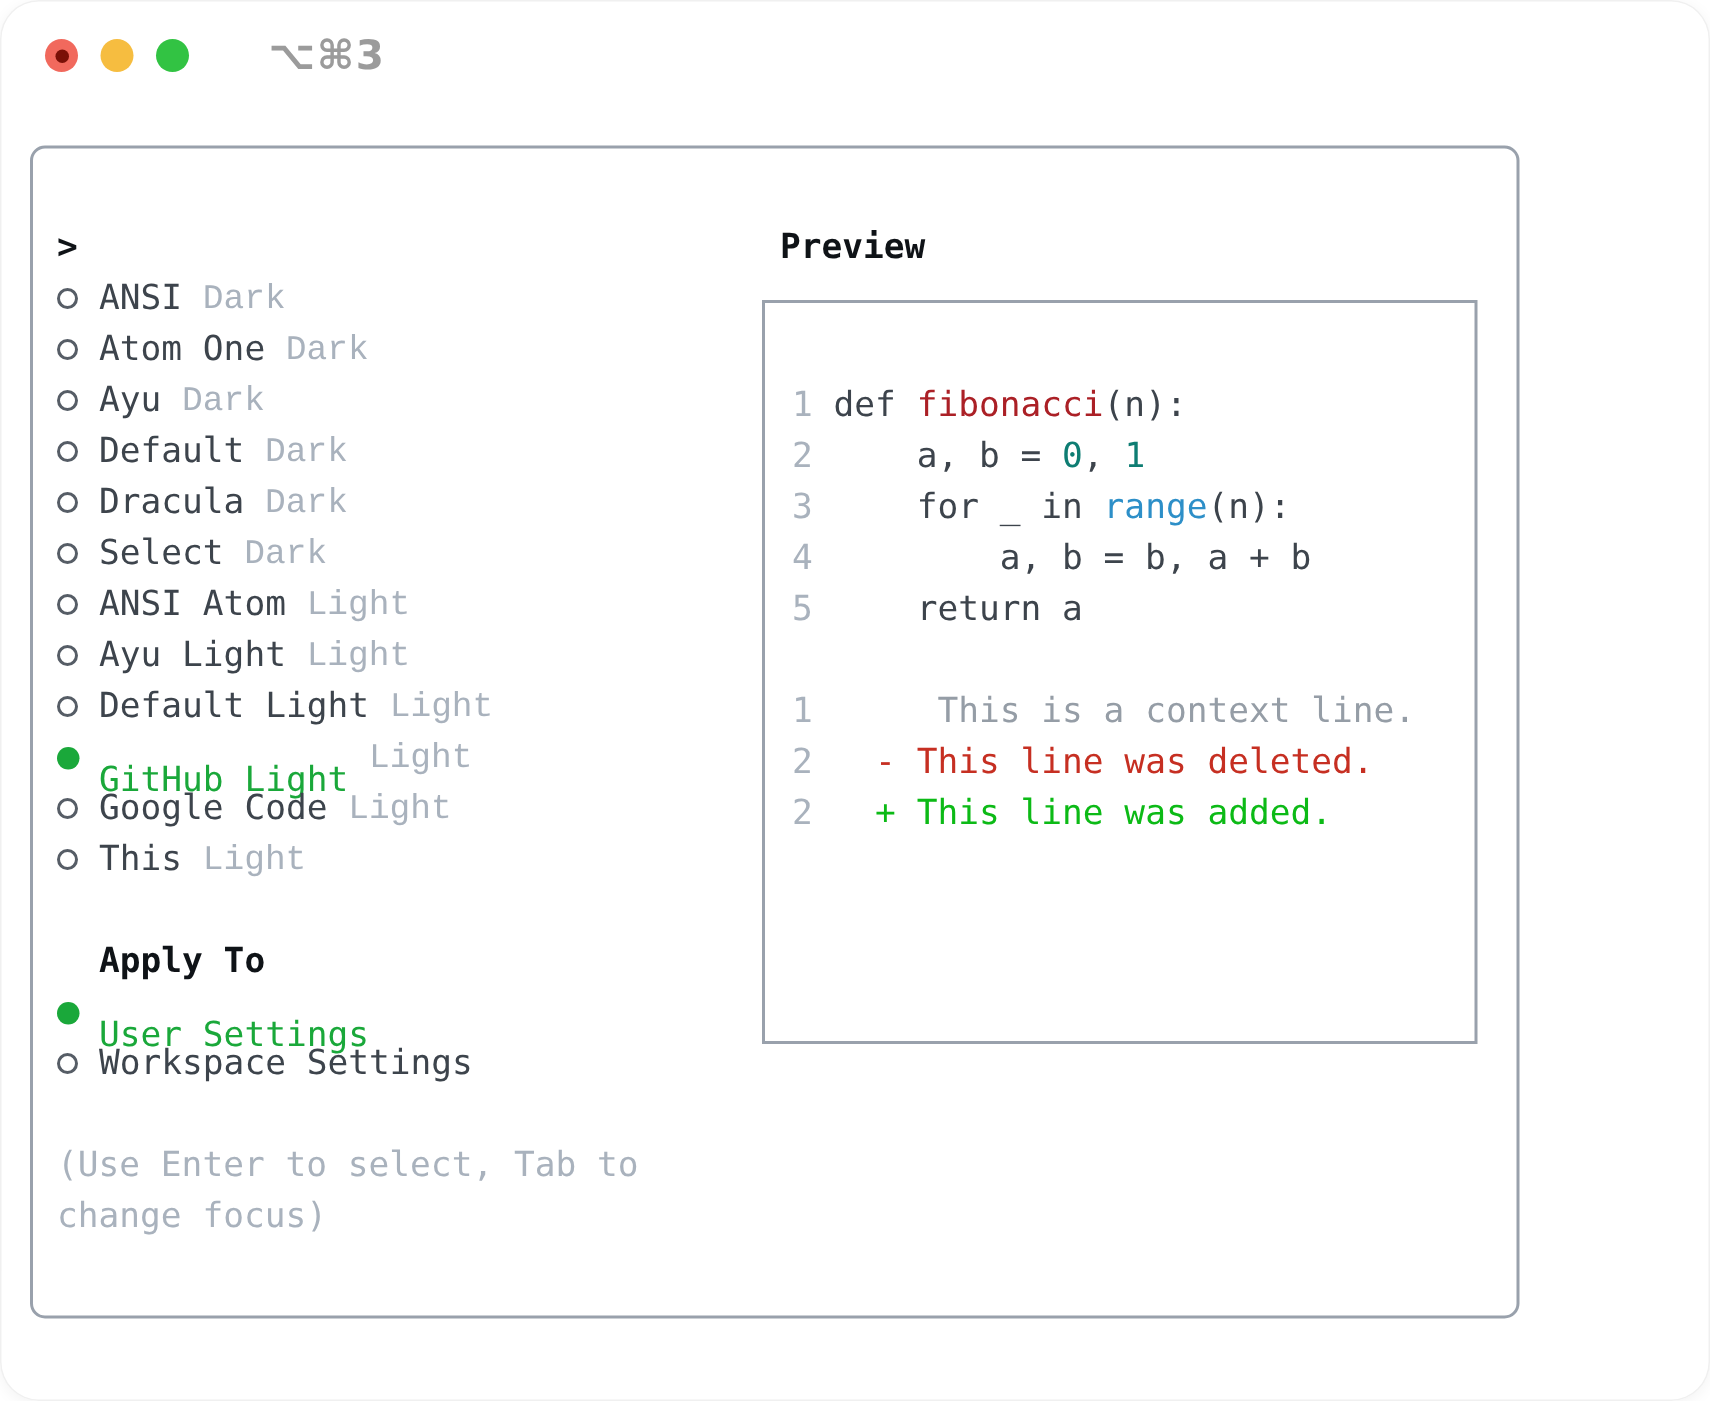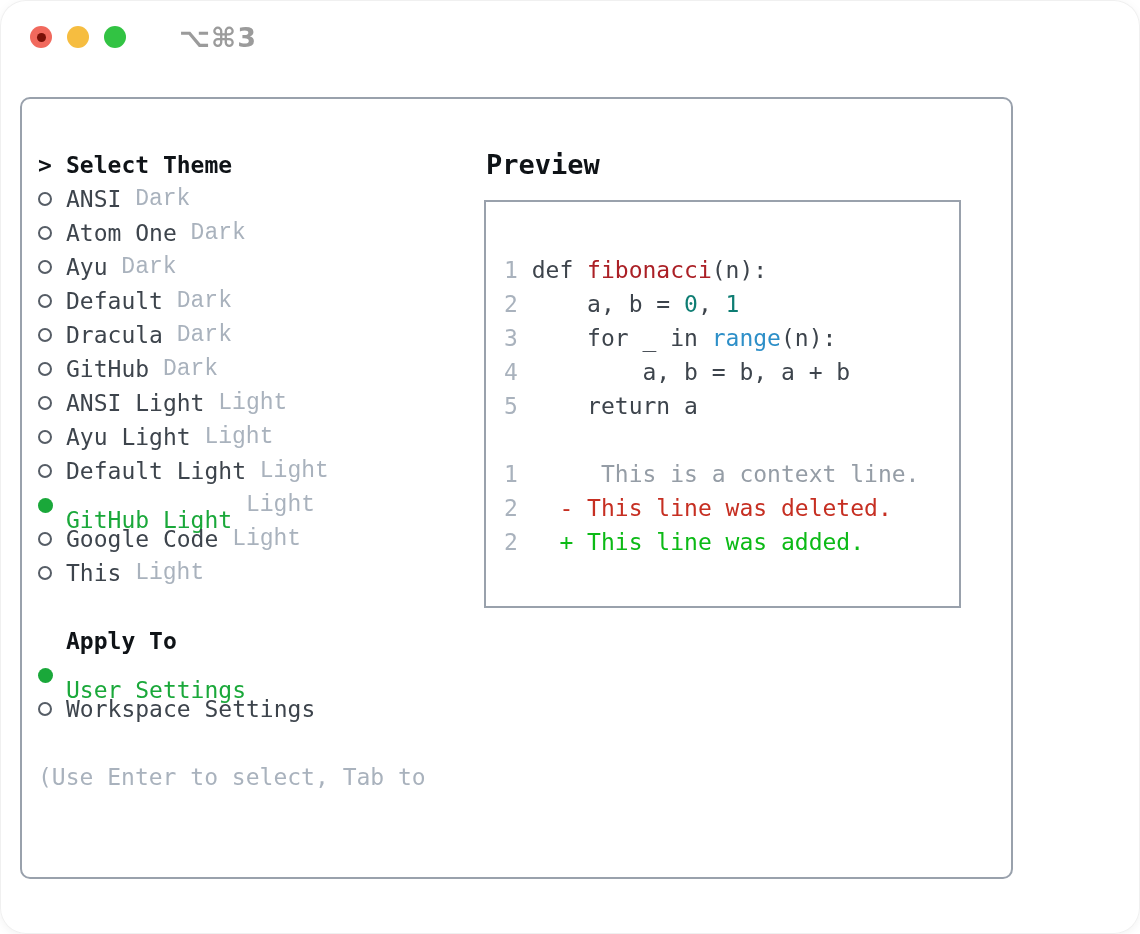--- a/index.html
+++ b/index.html
@@ -46,24 +46,24 @@
   }
   .radio.on { width:15px; height:15px; border:none; background:var(--green); }
   .h-label { font-weight:700; color:var(--heading); }
   .sub-label { font-weight:600; color:var(--heading); }
   .t-name { color:var(--text);text-align:center; }
   .t-name.sel { color:var(--green);margin-top:30px; }
   .t-variant { color:var(--muted); margin-left:0.6em;font-family:Liberation Mono, monospace; }
   .spacer { height:34px; }
   .hint { color:var(--muted); height:34px; line-height:34px; }
   
-  .preview-heading { position:absolute; left:464px; top:49px; height:34px; line-height:34px;
-    font-size:27px; font-weight:700; color:var(--heading); }
+  .preview-heading { position:absolute; left:498px; top:49px; height:34px; line-height:34px;
+    font-size:23px; font-weight:700; color:var(--heading); }
   .preview-box {
-    position:absolute; left:462px; top:101px; width:477px; height:408px;
+    position:absolute; left:486px; top:101px; width:477px; height:496px;
     border:2px solid var(--border); background:#fff;
   }
   .code { position:absolute; left:18px; top:51px; font-size:23px; line-height:34px; white-space:pre; }
   .code-line { height:34px; }
 </style>
 </head>
 <body>
 
 <div class="window">
 
@@ -76,21 +76,20 @@
     <span class="shortcut">⌥⌘3</span>
   </div>
 
   <div class="panel">
 
     <div class="left-col">
       <div class="row">
         <span class="marker-col">
           <span class="cursor-marker">&gt;</span>
         </span>
-        <span class="h-label">Select Theme</span>
       </div>
 
       <div id="theme-list">
           <div class="row">
             <span class="marker-col">
               <span class="radio"></span>
             </span>
             <span class="t-name">ANSI</span>
             <span class="t-variant">Dark</span>
           </div>
@@ -119,28 +118,28 @@
             <span class="marker-col">
               <span class="radio"></span>
             </span>
             <span class="t-name">Dracula</span>
             <span class="t-variant">Dark</span>
           </div>
           <div class="row">
             <span class="marker-col">
               <span class="radio"></span>
             </span>
-            <span class="t-name">GitHub</span>
-            <span class="t-variant">Dark</span>
-          </div>
-          <div class="row">
-            <span class="marker-col">
-              <span class="radio"></span>
-            </span>
-            <span class="t-name">ANSI Light</span>
+            <span class="t-name">Select</span>
+            <span class="t-variant">Dark</span>
+          </div>
+          <div class="row">
+            <span class="marker-col">
+              <span class="radio"></span>
+            </span>
+            <span class="t-name">ANSI Atom</span>
             <span class="t-variant">Light</span>
           </div>
           <div class="row">
             <span class="marker-col">
               <span class="radio"></span>
             </span>
             <span class="t-name">Ayu Light</span>
             <span class="t-variant">Light</span>
           </div>
           <div class="row">
@@ -191,20 +190,21 @@
             <span class="marker-col">
               <span class="radio"></span>
             </span>
             <span class="t-name">Workspace Settings</span>
           </div>
         </div>
 
       <div class="spacer"></div>
 
       <div class="hint">(Use Enter to select, Tab to</div>
+      <div class="hint">change focus)</div>
     </div>
 
     <div class="preview-heading">Preview</div>
 
     <div class="preview-box">
       <div class="code" id="code-area"><div class="code-line"><span style="color: rgb(169, 178, 189);">1</span><span style="color: rgb(61, 68, 76);"> def </span><span style="color: rgb(171, 32, 38);">fibonacci</span><span style="color: rgb(61, 68, 76);">(n):</span></div><div class="code-line"><span style="color: rgb(169, 178, 189);">2</span><span style="color: rgb(61, 68, 76);">     a, b = </span><span style="color: rgb(14, 125, 115);">0</span><span style="color: rgb(61, 68, 76);">, </span><span style="color: rgb(14, 125, 115);">1</span></div><div class="code-line"><span style="color: rgb(169, 178, 189);">3</span><span style="color: rgb(61, 68, 76);">     for _ in </span><span style="color: rgb(45, 143, 200);">range</span><span style="color: rgb(61, 68, 76);">(n):</span></div><div class="code-line"><span style="color: rgb(169, 178, 189);">4</span><span style="color: rgb(61, 68, 76);">         a, b = b, a + b</span></div><div class="code-line"><span style="color: rgb(169, 178, 189);">5</span><span style="color: rgb(61, 68, 76);">     return a</span></div><div class="code-line"></div><div class="code-line"><span style="color: rgb(169, 178, 189);">1</span><span style="color: rgb(61, 68, 76);">      </span><span style="color: rgb(149, 157, 166);">This is a context line.</span></div><div class="code-line"><span style="color: rgb(169, 178, 189);">2</span><span style="color: rgb(61, 68, 76);">   </span><span style="color: rgb(198, 47, 34);">- This line was deleted.</span></div><div class="code-line"><span style="color: rgb(169, 178, 189);">2</span><span style="color: rgb(61, 68, 76);">   </span><span style="color: rgb(12, 186, 22);">+ This line was added.</span></div></div>
     </div>
 
   </div>
 </div>

